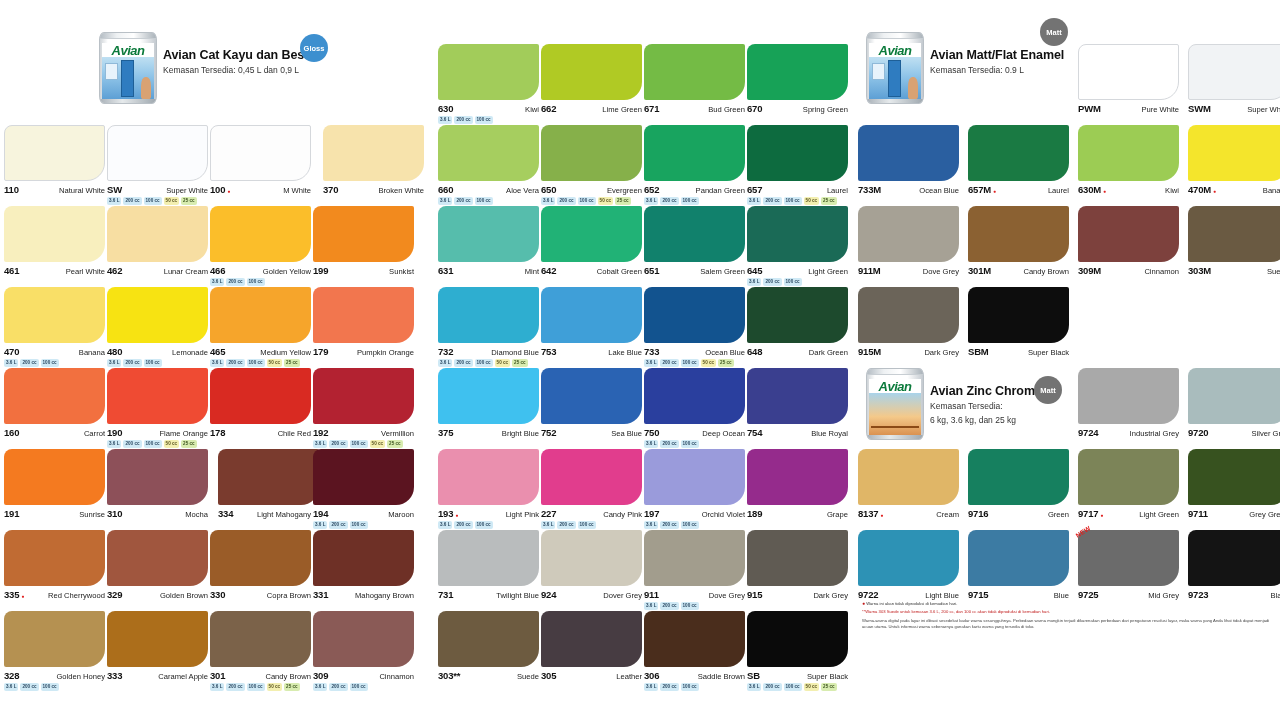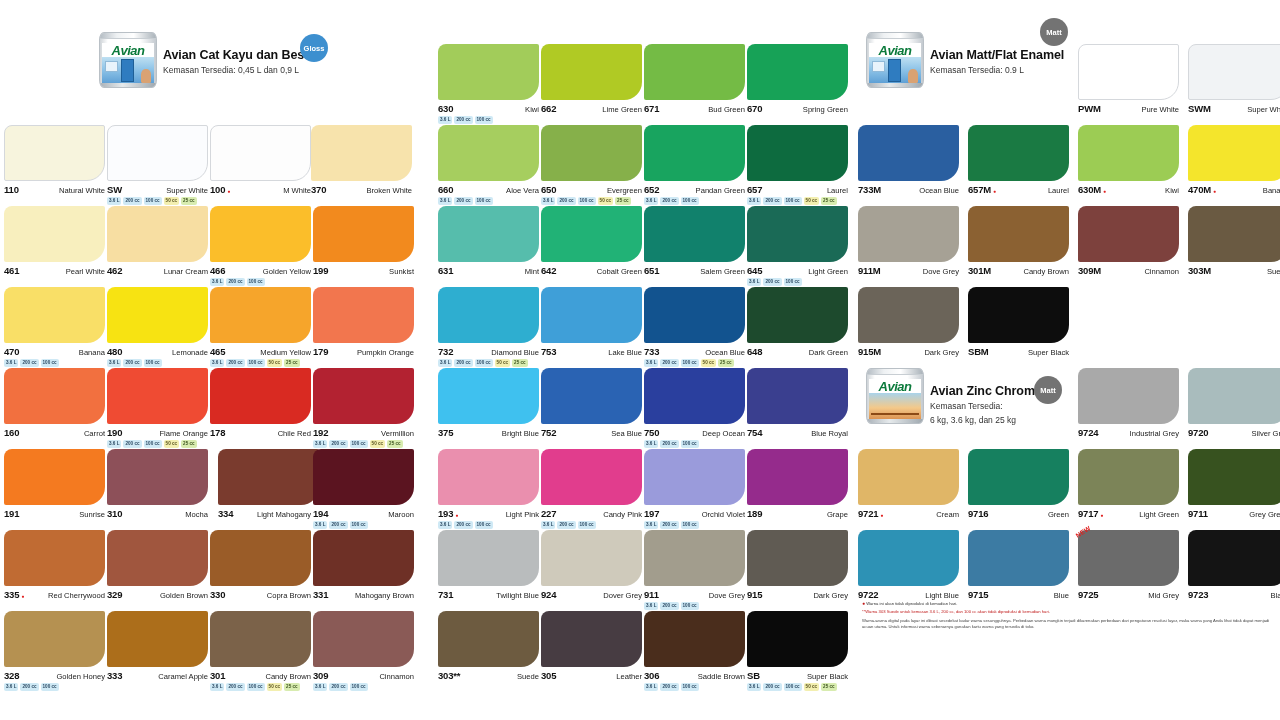--- a/index.html
+++ b/index.html
@@ -17,21 +17,21 @@
 
   
   .col { position:absolute; top:0; width:426px; height:720px; }
   .col-1 { left:4px; }
   .col-2 { left:438px; }
   .col-3 { left:858px; }
 
   
   .prod-head { position:absolute; display:flex; align-items:flex-start; gap:6px; }
   .can {
-    width:58px; height:56px;
+    width:58px; height:72px;
     position:relative; flex:0 0 auto;
     border-radius:5px/8px;
     background:linear-gradient(90deg,#cfd4d8 0%,#ffffff 14%,#ffffff 72%,#c4cad0 100%);
     border:1px solid #b9c0c6;
     overflow:hidden;
   }
   .can::before{
     content:""; position:absolute; left:0; right:0; top:0; height:5px;
     background:linear-gradient(90deg,#b4bcc3,#eef1f3 30%,#ffffff 60%,#a9b2b9);
     border-bottom:1px solid #c8ced3;
@@ -174,21 +174,21 @@
           </div>
         </div>
         <div class="cell" style="left: 206px; top: 125px;">
           <div class="chip outline" style="background: rgb(253, 253, 253);"></div>
           <div class="meta">
             <span class="code">100</span>
             <span class="dot" style="font-size: 5px;">●</span>
             <span class="name">M White</span>
           </div>
         </div>
-        <div class="cell" style="left: 307px; top: 125px;">
+        <div class="cell" style="left: 319px; top: 125px;">
           <div class="chip" style="background: rgb(247, 227, 172);"></div>
           <div class="meta">
             <span class="code">370</span>
             <span class="name">Broken White</span>
           </div>
         </div>
         <div class="cell" style="left: 0px; top: 206px;">
           <div class="chip" style="background: rgb(248, 239, 190);"></div>
           <div class="meta">
             <span class="code">461</span>
@@ -871,21 +871,21 @@
         <div class="cell" style="left: 330px; top: 368px;">
           <div class="chip" style="background: rgb(169, 188, 189);"></div>
           <div class="meta">
             <span class="code">9720</span>
             <span class="name">Silver Grey</span>
           </div>
         </div>
         <div class="cell" style="left: 0px; top: 449px;">
           <div class="chip" style="background: rgb(224, 182, 103);"></div>
           <div class="meta">
-            <span class="code">9721</span>
+            <span class="code">8137</span>
             <span class="dot" style="font-size: 5px;">●</span>
             <span class="name">Cream</span>
           </div>
         </div>
         <div class="cell" style="left: 110px; top: 449px;">
           <div class="chip" style="background: rgb(22, 128, 95);"></div>
           <div class="meta">
             <span class="code">9716</span>
             <span class="name">Green</span>
           </div>

